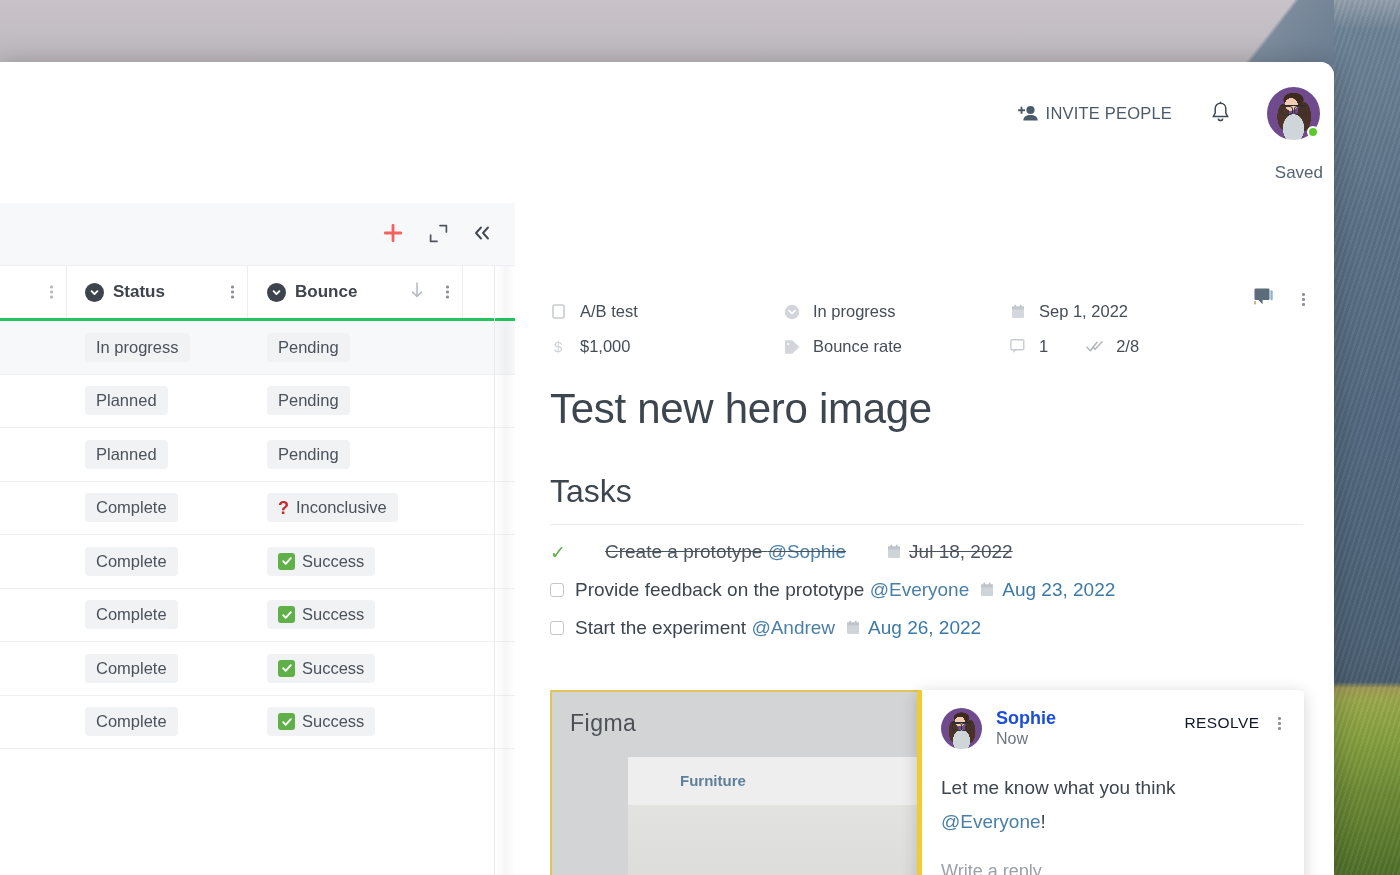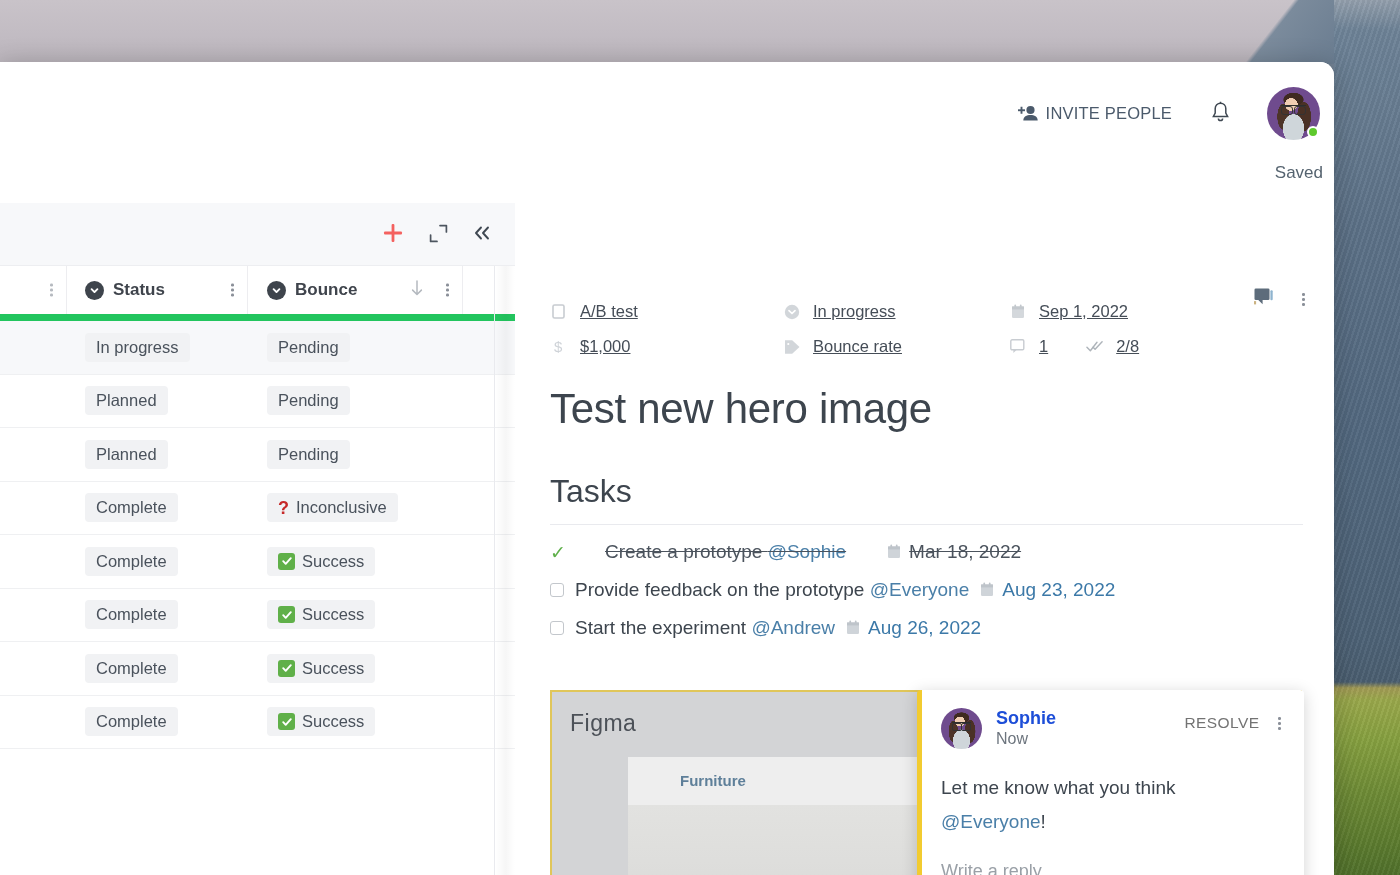--- a/index.html
+++ b/index.html
@@ -122,21 +122,21 @@
     position: absolute; left: 515px; top: 141px; width: 819px; height: 63px;
     background: #fff;
   }
 
   
   #table {
     position: absolute; left: 0; top: 204px; width: 515px; height: 609px;
     background: #fff; overflow: hidden;
   }
   #table-head {
-    display: flex; height: 55px; border-bottom: 7px solid #22c55e;
+    display: flex; height: 55px; border-bottom: 3px solid #22c55e;
     background: #fff;
   }
   .col { position: relative; display: flex; align-items: center; }
   .col.c-handle { width: 67px; border-right: 1px solid #ededf0; justify-content: center; }
   .col.c-status { width: 181px; border-right: 1px solid #ededf0; padding-left: 18px; }
   .col.c-result { width: 215px; border-right: 1px solid #ededf0; padding-left: 19px; }
   .col.c-rest { flex: 1; }
   .hdr { display: flex; align-items: center; gap: 9px; }
   .hdr-label { font-size: 17px; font-weight: bold; color: #3f444c; }
   .chev-circle {
@@ -186,21 +186,21 @@
     position: absolute; left: 515px; top: 204px;
     width: 819px; height: 609px; background: #fff;
     padding: 28px 33px 0 35px;
   }
   #detail-tools {
     position: absolute; right: 26px; top: 22px;
     display: flex; align-items: center; gap: 24px;
   }
 
   .meta-grid { display: grid; grid-template-columns: 233px 226px auto; row-gap: 16px; margin-top: 8px; }
-  .meta-item { display: flex; gap: 12px; font-size: 16.5px; color: #454d57; cursor: pointer; text-decoration: underline; }
+  .meta-item { display: flex; gap: 12px; font-size: 16.5px; color: #454d57; cursor: pointer; }
   .meta-item .m-ico { width: 18px; display: flex; align-items: center; justify-content: center; flex: none; }
   .meta-sub { display: flex; align-items: center; gap: 38px; }
 
   #doc-title {
     margin-top: 29px;
     font-size: 42px; font-weight: normal; color: #3d454e; letter-spacing: -.3px;
   }
   #tasks-h {
     margin-top: 40px; font-size: 32px; font-weight: normal; color: #3d454e;
     padding-bottom: 14px; border-bottom: 1px solid #e9eaee; width: 753px;
@@ -268,21 +268,21 @@
   }
   .c-avatar .glasses2 { position:absolute; left:11px; top:14px; width:19px; height:6px; border-top:1.3px solid #2d2d2d; }
   .c-avatar .glasses2:before, .c-avatar .glasses2:after {
     content:""; position:absolute; top:0; width:8px; height:6px; border:1.2px solid #333; border-radius:2px;
   }
   .c-avatar .glasses2:before{left:0;} .c-avatar .glasses2:after{right:0;}
   #comment-meta { margin-left: 14px; }
   #c-name { font-size: 18px; font-weight: bold; color: #1d4ed8; }
   #c-time { font-size: 16px; color: #6d757e; margin-top: 1px; }
   #comment-actions { margin-left: auto; display: flex; align-items: center; gap: 16px; padding-top: 6px; }
-  #resolve { font-size: 15.5px; color: #737373; letter-spacing: .4px; cursor: pointer; }
+  #resolve { font-size: 15.5px; color: #0f172a; letter-spacing: .4px; cursor: pointer; }
   #c-body { margin-top: 22px; font-size: 19px; color: #3d454e; line-height: 1.78; }
   #c-reply { margin-top: 22px; font-size: 18px; color: #9aa0a7; cursor: text; }
 </style>
 </head>
 <body>
 
 <div id="wallpaper"></div>
 <div id="sky"></div>
 <div id="sky-ridge"></div>
 <div id="right-strip"></div>
@@ -631,21 +631,21 @@
           <span class="ttext">Create a prototype <span class="mention">@Sophie</span></span>
           <span class="tdate">
             <span class="cal-ico">
               <svg width="15" height="16" viewBox="0 0 15 16">
                 <rect x="1" y="2.4" width="12" height="11.6" rx="1.3" fill="#cfd4d9"></rect>
                 <rect x="1" y="2.4" width="12" height="3" fill="#bec4ca"></rect>
                 <rect x="3.4" y="0.6" width="1.7" height="3.2" rx=".8" fill="#bec4ca"></rect>
                 <rect x="8.9" y="0.6" width="1.7" height="3.2" rx=".8" fill="#bec4ca"></rect>
               </svg>
             </span>
-            <span>Mar 18, 2022</span>
+            <span>Jul 18, 2022</span>
           </span>
         </div>
         <div class="task">
           <span class="box"></span>
           <span class="ttext">Provide feedback on the prototype <span class="mention">@Everyone</span></span>
           <span class="tdate">
             <span class="cal-ico">
               <svg width="15" height="16" viewBox="0 0 15 16">
                 <rect x="1" y="2.4" width="12" height="11.6" rx="1.3" fill="#cfd4d9"></rect>
                 <rect x="1" y="2.4" width="12" height="3" fill="#bec4ca"></rect>

